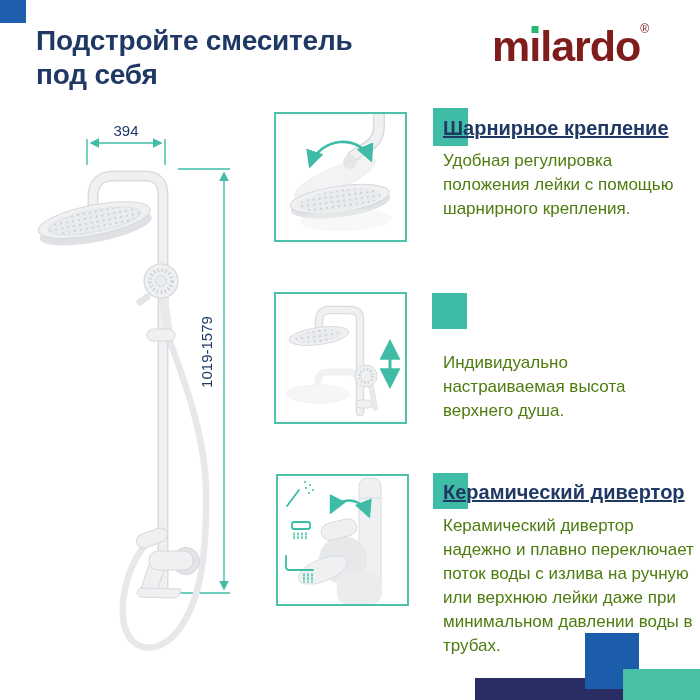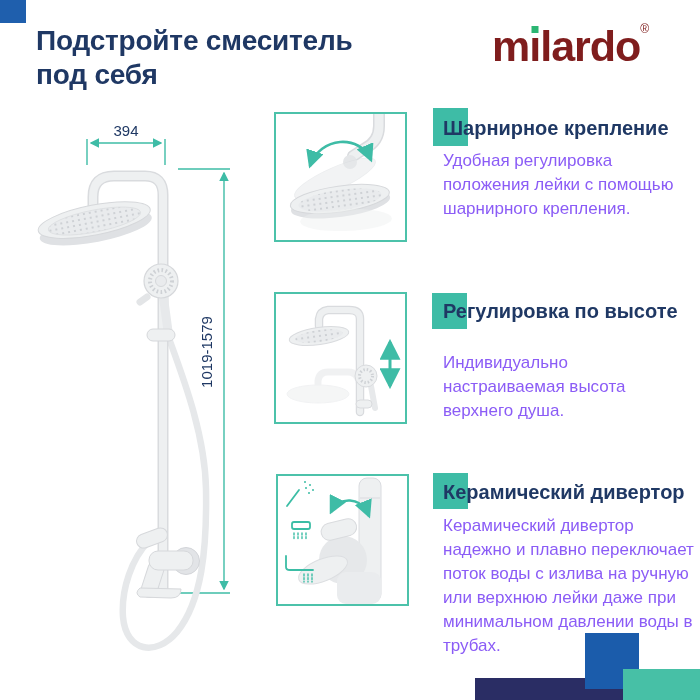--- a/index.html
+++ b/index.html
@@ -20,23 +20,23 @@
 
   
   .diagram { position:absolute; left:20px; top:100px; width:250px; height:600px; }
 
   
   .fbox { position:absolute; width:133px; height:130px; border:2px solid #4cc2aa;
           background:#fff; box-sizing:border-box; }
   .fbox svg { width:100%; height:100%; display:block; }
   .fsquare { position:absolute; width:35px; height:38px; background:#3ebca6; }
   .fheading { position:absolute; left:443px; width:245px; margin:0; font-size:20px;
-              font-weight:bold; color:#1f3864; }
+              font-weight:bold; color:#1f3864;text-decoration:underline; }
   .fbody { position:absolute; left:443px; margin:0; font-size:17px; line-height:24px;
-           color:#8b5cf6; }
+           color:#4d7c0f; }
 
   .box1 { left:274px; top:112px; }
   .sq1  { left:433px; top:108px; }
   .hd1  { top:117px; }
   .bd1  { top:149px; width:250px; }
 
   .box2 { left:274px; top:292px; height:132px; }
   .sq2  { left:432px; top:293px; height:36px; }
   .hd2  { top:300px; }
   .bd2  { top:351px; width:250px; }
@@ -170,21 +170,20 @@
       <g>
         <line x1="95" y1="92" x2="99" y2="114" stroke="#e7e9eb" stroke-width="6" stroke-linecap="round"></line>
         <rect x="80" y="106" width="16" height="8" rx="4" fill="#eef0f1" stroke="#d9dbde" stroke-width="1"></rect>
         <circle cx="90" cy="82" r="11" fill="#eef0f1" stroke="#d9dbde" stroke-width="1"></circle>
         <circle cx="90" cy="82" r="6.5" fill="none" stroke="#ced1d5" stroke-width="3" stroke-dasharray="1.4 2"></circle>
       </g>
       <line x1="114" y1="48" x2="114" y2="92" stroke="#3ebca6" stroke-width="3" marker-start="url(#arr)" marker-end="url(#arr)"></line>
     </svg>
   </div>
   <div class="fsquare sq2"></div>
-  <h2 class="fheading hd2">Регулировка по высоте</h2>
   <p class="fbody bd2">Индивидуально настраиваемая высота верхнего душа.</p>
 
   <div class="fbox box3">
     <svg viewBox="0 0 127 128" xmlns="http://www.w3.org/2000/svg">
       <rect x="80" y="2" width="22" height="124" rx="8" fill="#eef0f1" stroke="#dadce0" stroke-width="1"></rect>
       <line x1="81" y1="22" x2="101" y2="22" stroke="#e0e2e5" stroke-width="1.5"></line>
       <circle cx="64" cy="84" r="24" fill="#e6e8ea"></circle>
       <g transform="rotate(-22 44 94)">
         <ellipse cx="44" cy="94" rx="26" ry="11" fill="#eef0f1" stroke="#dcdee1" stroke-width="1"></ellipse>
       </g>

